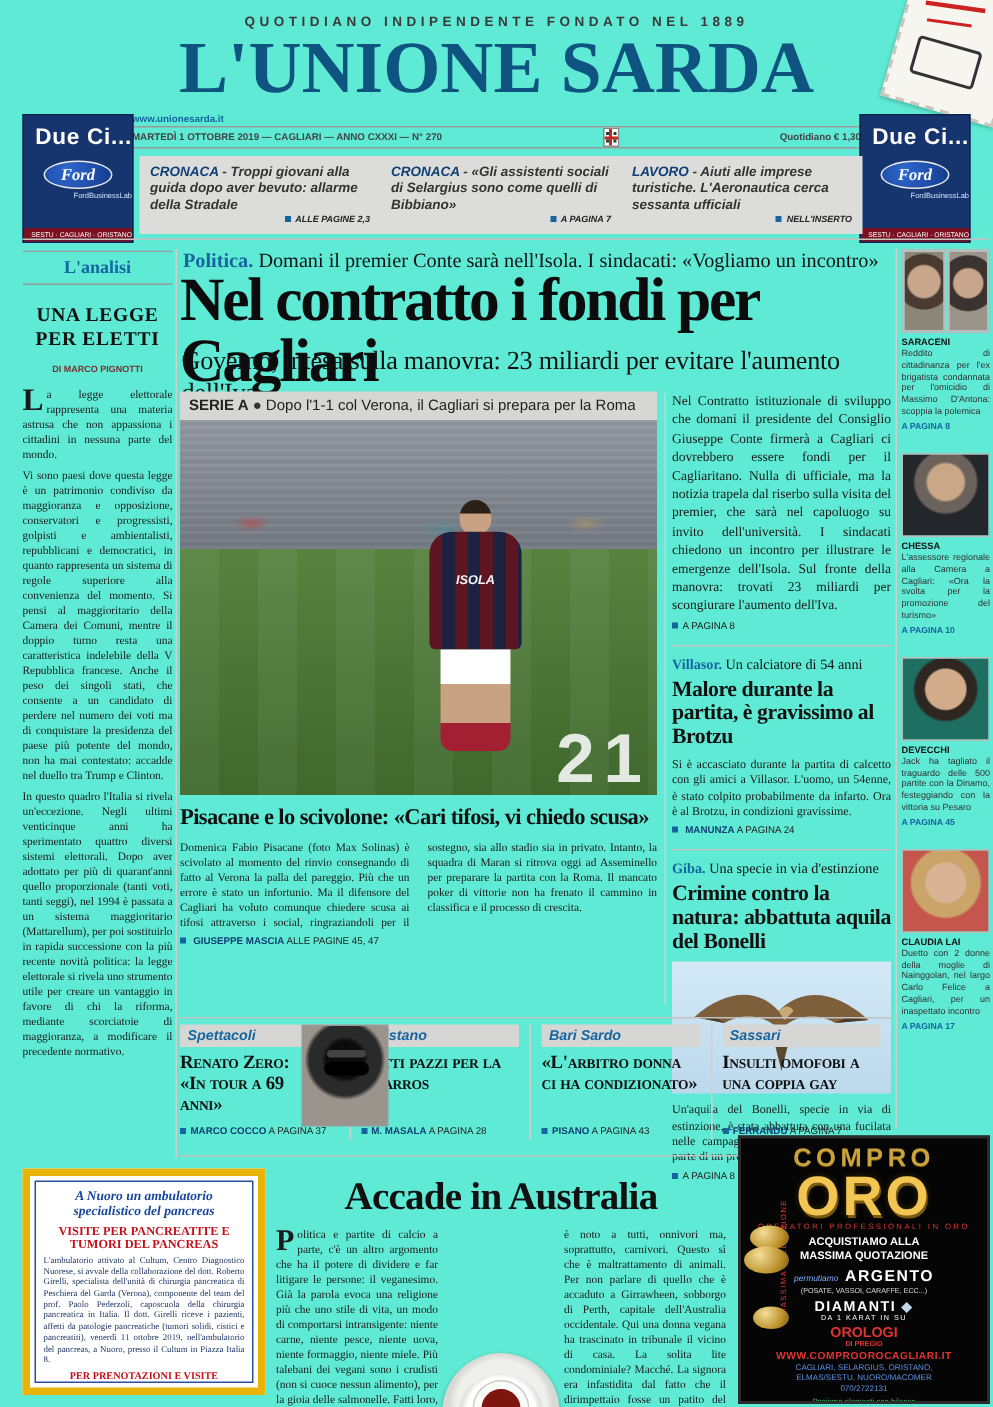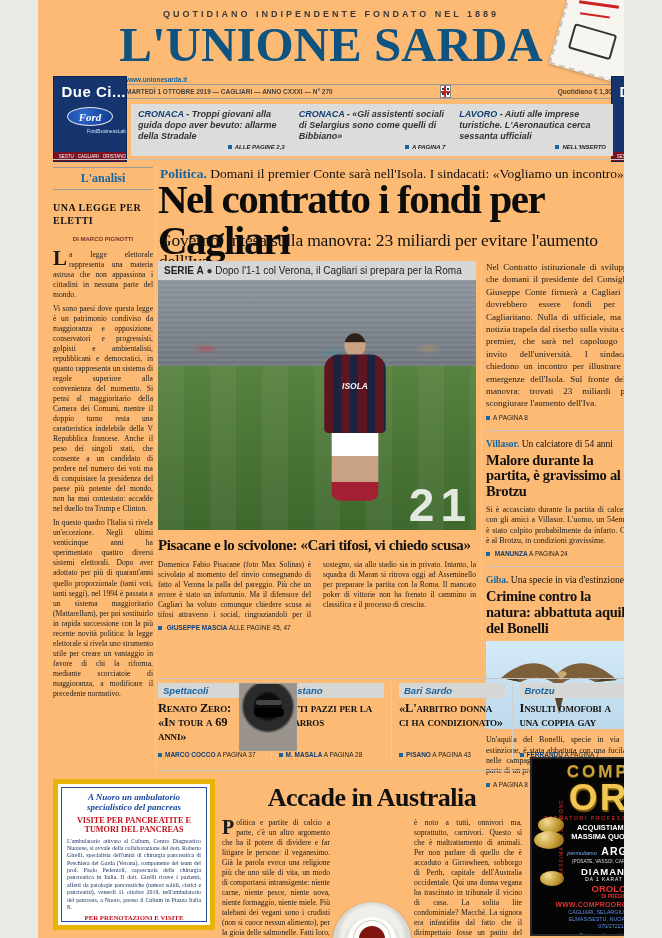--- a/index.html
+++ b/index.html
@@ -1,19 +1,19 @@
 <!DOCTYPE html>
 <html><head>
 <meta charset="utf-8">
 <style>
   * { margin:0; padding:0; box-sizing:border-box; }
   html,body { background:#e9e9e6; }
   .page{
-    position:relative; width:586px; height:938px; margin:0 auto;
-    background:#fdba74; overflow:hidden;
+    position:relative; width:662px; height:938px; margin:0 auto;
+    background:#5eead4; overflow:hidden;
     font-family:"Liberation Serif", serif; color:#111;
   }
   
   .tagline{
     position:absolute; top:9px; left:0; right:0; text-align:center;
     font-family:"Liberation Sans", sans-serif; font-size:9px; font-weight:bold;
     letter-spacing:3px; color:#3a3a3a;
   }
   .stamp{
     position:absolute; top:-16px; right:-14px; width:78px; height:92px;
@@ -68,21 +68,21 @@
   .teaser .ref{ display:block; text-align:right; font-size:6px; color:#222; margin-top:3px;}
   .teaser .ref::before{ content:""; display:inline-block; width:4px; height:4px; background:#1565a0; margin-right:3px;}
   .rule{ position:absolute; left:15px; width:645px; border-top:1px solid #c2c2c2; }
   .vline{ position:absolute; width:0; border-left:1px solid #d0d0cd; }
   
   .analysis{ position:absolute; left:15px; top:167px; width:100px; height:606px; overflow:hidden;}
   .an-label{
     text-align:center; color:#1565a0; font-weight:bold; font-size:12px;
     border-top:1px solid #9a9a9a; border-bottom:1px solid #9a9a9a; padding:3px 0;
   }
-  .an-title{ margin-top:12px; font-weight:bold; font-size:10px; line-height:1.25; letter-spacing:.5px;}
+  .an-title{ margin-top:12px; text-align:center; font-weight:bold; font-size:13px; line-height:1.25; letter-spacing:.5px;}
   .an-byline{ text-align:center; font-family:"Liberation Sans", sans-serif; font-size:6px; font-weight:bold; color:#7a3030; margin:9px 0 8px;}
   .an-body p{ font-size:7.6px; line-height:1.32; text-align:justify; margin-bottom:4px; color:#1a1a1a;}
   .an-body p.first::first-letter{ font-size:21px; float:left; line-height:.85; padding-right:2px; font-weight:bold;}
   
   .kicker{ position:absolute; left:122px; top:166px; width:470px; font-size:13.5px; color:#111;}
   .kicker .topic{ color:#1565a0; font-weight:bold; }
   .headline{
     position:absolute; left:120px; top:179px; width:476px;
     font-size:41px; font-weight:bold; letter-spacing:-1.5px; line-height:1; color:#0c0c0c;
   }
@@ -400,21 +400,21 @@
       <div class="shead">Oristano</div>
       <div class="stitle">Tutti pazzi per la Tharros</div>
       <div class="byline"><b>M. MASALA</b><span> A PAGINA 28</span></div>
     </div>
     <div class="ssec">
       <div class="shead">Bari Sardo</div>
       <div class="stitle">«L'arbitro donna ci ha condizionato»</div>
       <div class="byline"><b>PISANO</b><span> A PAGINA 43</span></div>
     </div>
     <div class="ssec">
-      <div class="shead">Brotzu</div>
+      <div class="shead">Sassari</div>
       <div class="stitle">Insulti omofobi a una coppia gay</div>
       <div class="byline"><b>FERRANDU</b><span> A PAGINA 7</span></div>
     </div>
   </div>
 
   <div class="rule" style="top:770px; left:120px; width:474px;"></div>
 
   <div class="pancreas">
     <div class="inner">
       <div class="pn-head">A Nuoro un ambulatorio specialistico del pancreas</div>

